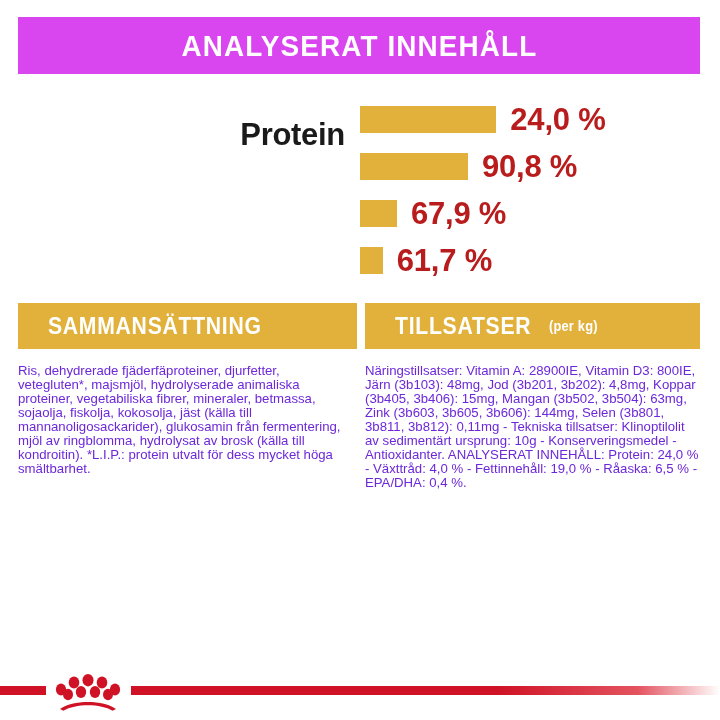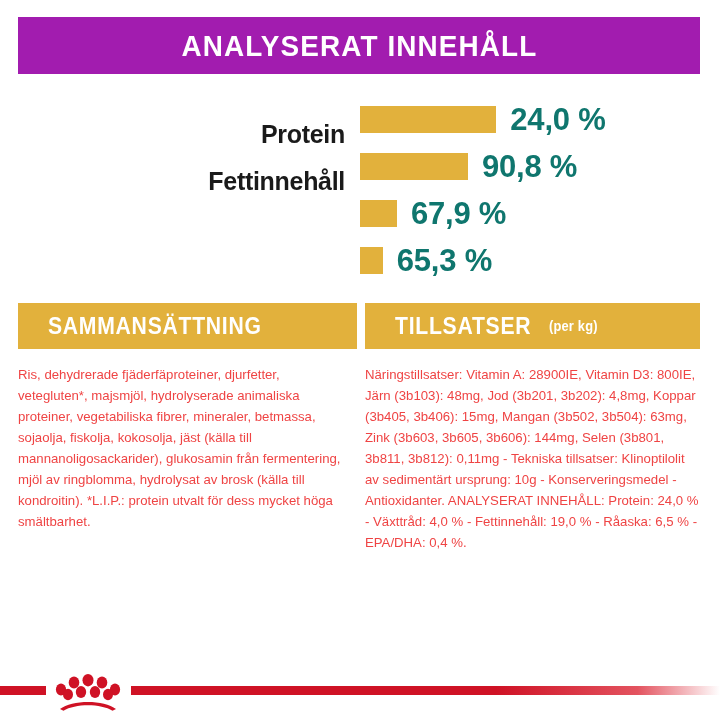--- a/index.html
+++ b/index.html
@@ -21,21 +21,21 @@
     background: #ffffff;
   }
 
   
   .banner {
     position: absolute;
     left: 18px;
     top: 17px;
     width: 682px;
     height: 57px;
-    background: #a21caf;
+    background: #d946ef;
     display: flex;
     align-items: center;
     justify-content: center;
   }
   .banner-title {
     color: #ffffff;
     font-family: "Liberation Sans", sans-serif;
     font-weight: bold;
     font-size: 30px;
     letter-spacing: 1.2px;
@@ -56,41 +56,41 @@
     display: flex;
     align-items: center;
   }
   .bar-label {
     position: absolute;
     left: 0;
     width: 345px;
     text-align: right;
     font-family: "Liberation Sans", sans-serif;
     font-weight: bold;
-    font-size: 25px;
+    font-size: 31px;
     color: #1a1a1a;
     letter-spacing: -0.3px;
     white-space: nowrap;
     margin-top: 30px;
   }
   .bar-track {
     position: absolute;
     left: 360px;
     display: flex;
     align-items: center;
   }
   .bar-fill {
     height: 27px;
     background: #e2b13c;
   }
   .bar-value {
     font-family: "Liberation Sans", sans-serif;
     font-weight: bold;
     font-size: 31px;
-    color: #0f766e;
+    color: #b91c1c;
     white-space: nowrap;
     margin-left: 14px;
     letter-spacing: -0.2px;
   }
 
   
   .sections {
     position: absolute;
     left: 0;
     top: 303px;
@@ -139,22 +139,22 @@
     position: absolute;
     left: 0;
     top: 364px;
     width: 720px;
   }
   .col {
     position: absolute;
     top: 0;
     font-family: "Liberation Sans", sans-serif;
     font-size: 13.2px;
-    line-height: 21px;
-    color: #ef4444;
+    line-height: 14px;
+    color: #6d28d9;
   }
   .col.left  { left: 18px;  width: 330px; }
   .col.right { left: 365px; width: 336px; }
   .col p { margin: 0; }
 
   
   .footer {
     position: absolute;
     left: 0;
     top: 672px;
@@ -196,36 +196,35 @@
 
   <div class="chart">
       <div class="bar-row">
         <div class="bar-label">Protein</div>
         <div class="bar-track">
           <div class="bar-fill" style="width: 136.3px; background: rgb(226, 177, 60);"></div>
           <div class="bar-value">24,0 %</div>
         </div>
       </div>
       <div class="bar-row">
-        <div class="bar-label">Fettinnehåll</div>
         <div class="bar-track">
           <div class="bar-fill" style="width: 107.9px; background: rgb(226, 177, 60);"></div>
           <div class="bar-value">90,8 %</div>
         </div>
       </div>
       <div class="bar-row">
         <div class="bar-track">
           <div class="bar-fill" style="width: 36.9px; background: rgb(226, 177, 60);"></div>
           <div class="bar-value">67,9 %</div>
         </div>
       </div>
       <div class="bar-row">
         <div class="bar-track">
           <div class="bar-fill" style="width: 22.7px; background: rgb(226, 177, 60);"></div>
-          <div class="bar-value">65,3 %</div>
+          <div class="bar-value">61,7 %</div>
         </div>
       </div>
     </div>
 
   <div class="sections">
     <div class="sec-heads">
       <div class="sec-head left">
         <span class="sec-head-title">SAMMANSÄTTNING</span>
       </div>
       <div class="sec-head right">

